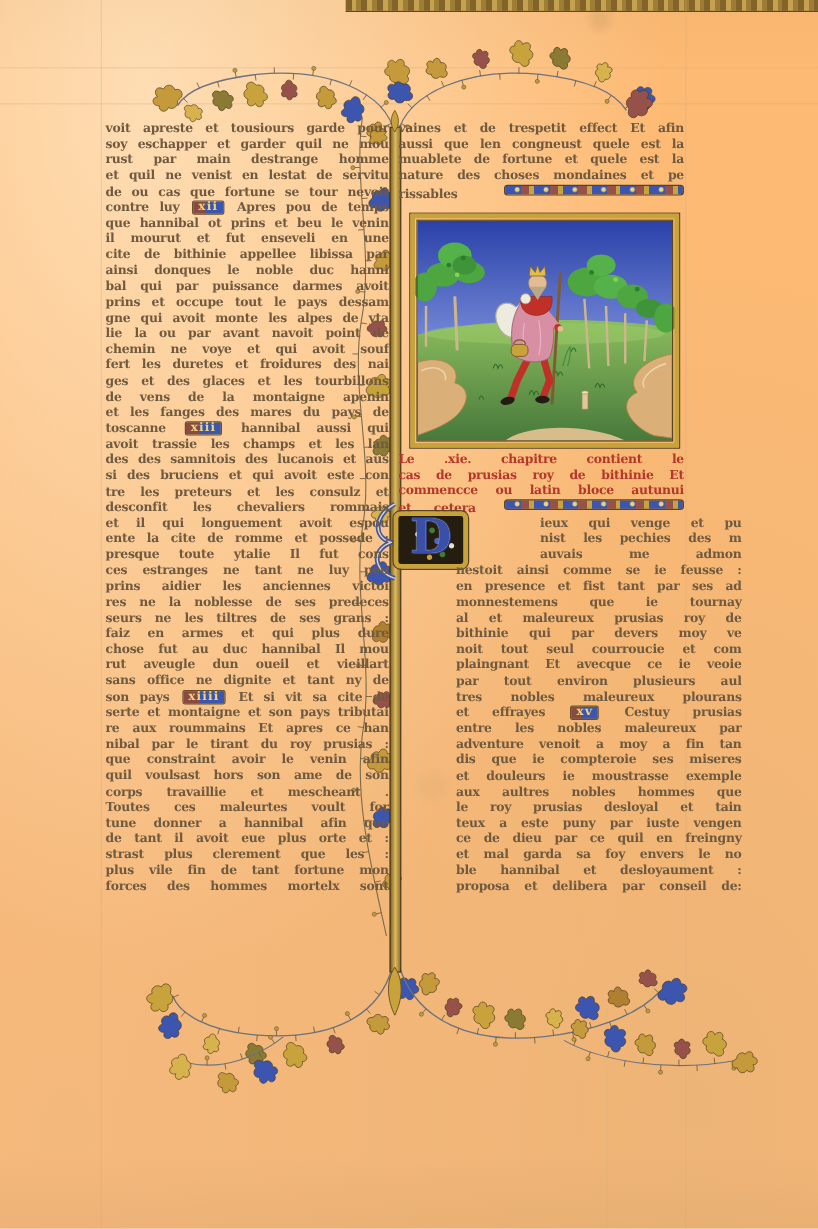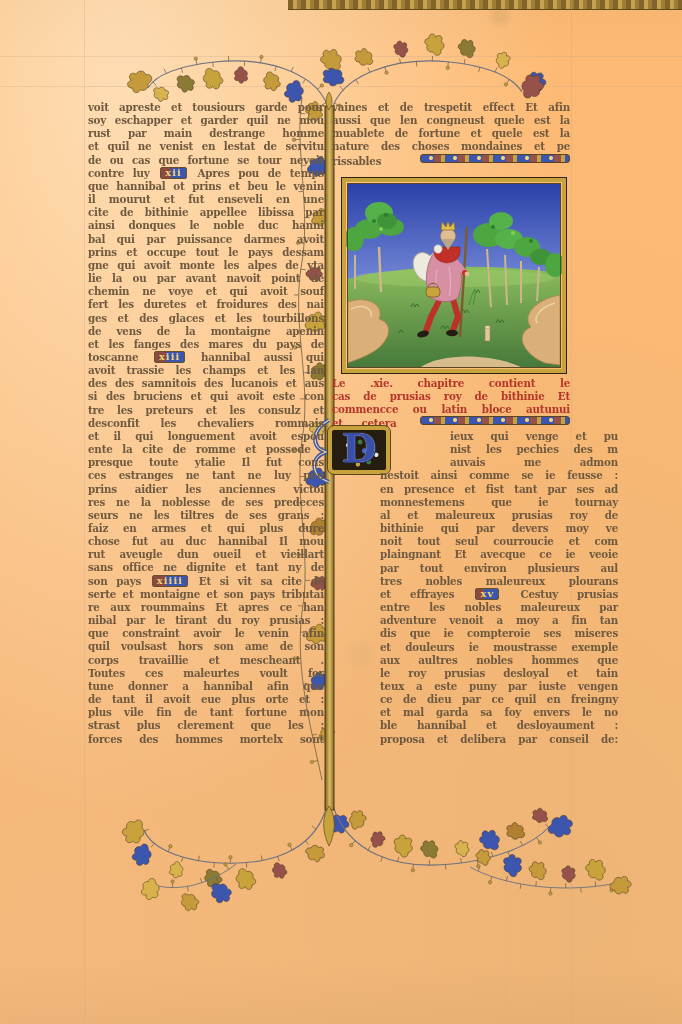--- a/index.html
+++ b/index.html
@@ -323,22 +323,22 @@
       <div class="line">son pays <span class="paraph">xiiii</span> Et si vit sa cite de</div>
       <div class="line">serte et montaigne et son pays tributai</div>
       <div class="line">re aux roummains Et apres ce han</div>
       <div class="line">nibal par le tirant du roy prusias :</div>
       <div class="line">que constraint avoir le venin afin</div>
       <div class="line">quil voulsast hors son ame de son</div>
       <div class="line">corps travaillie et mescheant .</div>
       <div class="line">Toutes ces maleurtes voult for</div>
       <div class="line">tune donner a hannibal afin que</div>
       <div class="line">de tant il avoit eue plus orte et :</div>
+      <div class="line">strast plus clerement que les :</div>
       <div class="line">plus vile fin de tant fortune mon</div>
-      <div class="line">strast plus clerement que les :</div>
       <div class="line">forces des hommes mortelx sont</div>
     </div>
 
   <div class="textcol right-intro">
       <div class="line">vaines et de trespetit effect Et afin</div>
       <div class="line">aussi que len congneust quele est la</div>
       <div class="line">muablete de fortune et quele est la</div>
       <div class="line">nature des choses mondaines et pe</div>
       <div class="line">rissables <span class="filler"></span></div>
     </div>

